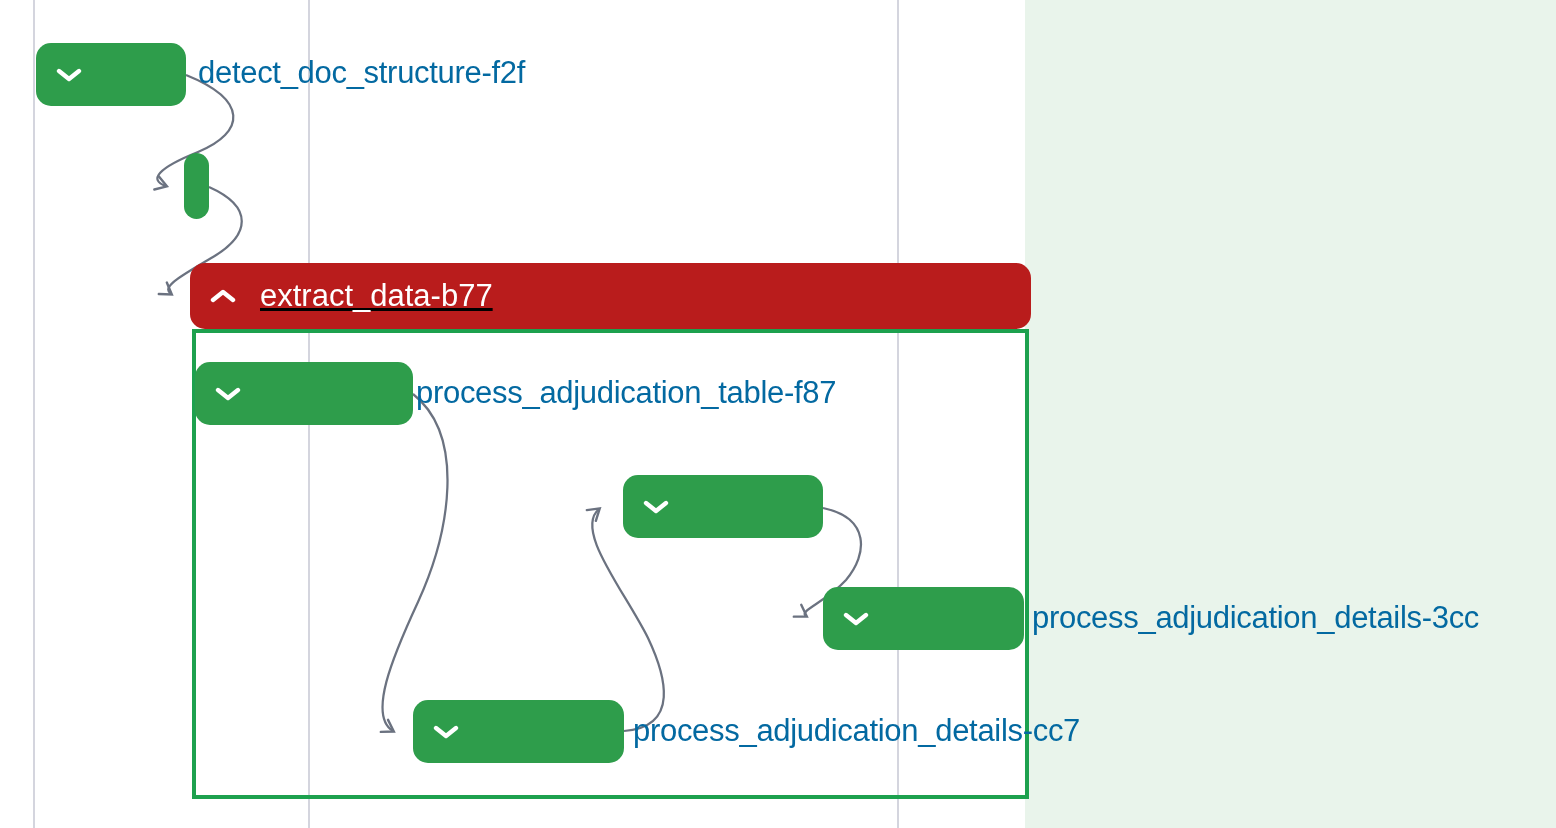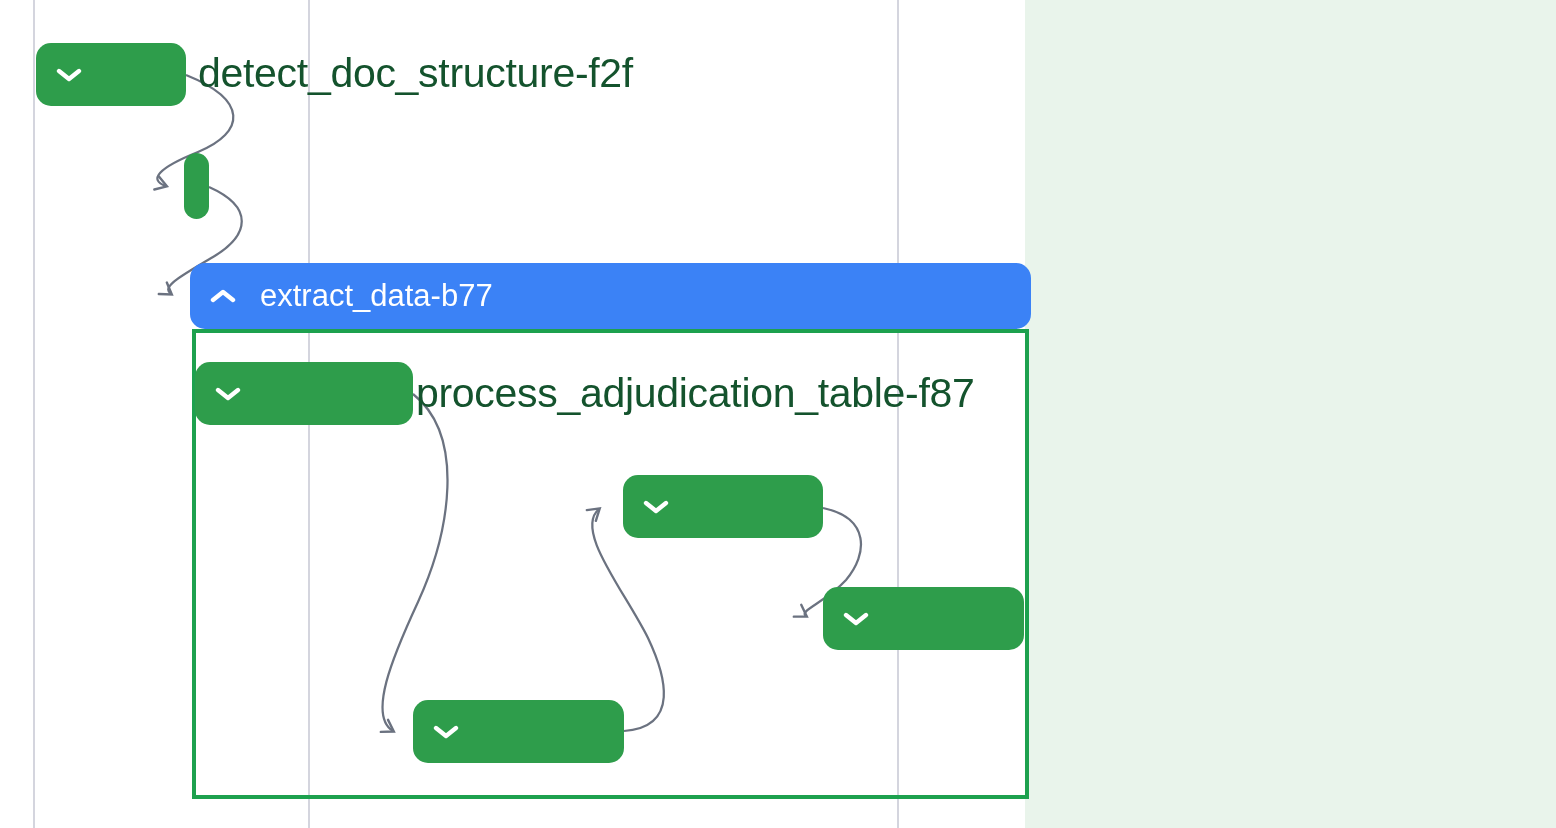--- a/index.html
+++ b/index.html
@@ -12,21 +12,21 @@
   }
   .gridline{position:absolute;top:0;bottom:0;width:2px;z-index:0;}
   .highlight-region{position:absolute;z-index:0;}
   .task-group{position:absolute;z-index:1;border-style:solid;background:transparent;box-sizing:border-box;}
   #edges{position:absolute;left:0;top:0;z-index:2;pointer-events:none;}
   .task-bar{position:absolute;z-index:3;display:flex;align-items:center;cursor:pointer;}
   .bar-icon{margin-left:20px;flex:0 0 auto;display:block;}
   .bar-label{color:#ffffff;font-size:31px;margin-left:24px;white-space:nowrap;}
   .task-label{
     position:absolute;z-index:4;
-    font-size:41px;color:#14532d;white-space:nowrap;
+    font-size:31px;color:#0369a1;white-space:nowrap;
     transform:translateY(-52%);
     letter-spacing:-0.3px;
   }
 </style>
 </head>
 <body>
 
 <div id="canvas">
     <div class="gridline" style="left: 1498px; background: rgb(212, 213, 222);"></div>
     <div class="gridline" style="left: 897px; background: rgb(212, 213, 222);"></div>
@@ -46,21 +46,21 @@
       <path d="M 624 731 C 680 727 666 676 648 638 C 624 590 574 530 599 509" fill="none" stroke="#6b7280" stroke-width="2.25" marker-end="url(#arrow)"></path>
       <path d="M 823 508 C 870 518 868 554 846 580 C 826 602 798 611 806 616" fill="none" stroke="#6b7280" stroke-width="2.25" marker-end="url(#arrow)"></path>
     </svg>
 <div class="task-bar" style="left: 36px; top: 43px; width: 150px; height: 63px; background: rgb(46, 157, 75); border-radius: 15px;">
       <svg width="26" height="16" viewBox="0 0 26 16" class="bar-icon">
         <polyline points="3,4 13,12 23,4" fill="none" stroke="#ffffff" stroke-width="4.4" stroke-linecap="round" stroke-linejoin="round"></polyline>
       </svg>
     </div>
     <div class="task-label" style="left: 198px; top: 74px;">detect_doc_structure-f2f</div>
     <div class="task-bar" style="left: 184px; top: 153px; width: 25px; height: 66px; background: rgb(46, 157, 75); border-radius: 12.5px;"></div>
-    <div class="task-bar" style="left: 190px; top: 263px; width: 841px; height: 66px; background: #3b82f6; border-radius: 15px;">
+    <div class="task-bar" style="left: 190px; top: 263px; width: 841px; height: 66px; background: #b91c1c; border-radius: 15px; text-decoration: underline;">
       <svg width="26" height="16" viewBox="0 0 26 16" class="bar-icon">
         <polyline points="3,12 13,4 23,12" fill="none" stroke="#ffffff" stroke-width="4.4" stroke-linecap="round" stroke-linejoin="round"></polyline>
       </svg>
       <span class="bar-label">extract_data-b77</span>
     </div>
     <div class="task-bar" style="left: 195px; top: 362px; width: 218px; height: 63px; background: rgb(46, 157, 75); border-radius: 15px;">
       <svg width="26" height="16" viewBox="0 0 26 16" class="bar-icon">
         <polyline points="3,4 13,12 23,4" fill="none" stroke="#ffffff" stroke-width="4.4" stroke-linecap="round" stroke-linejoin="round"></polyline>
       </svg>
     </div>
@@ -68,18 +68,20 @@
     <div class="task-bar" style="left: 623px; top: 475px; width: 200px; height: 63px; background: rgb(46, 157, 75); border-radius: 15px;">
       <svg width="26" height="16" viewBox="0 0 26 16" class="bar-icon">
         <polyline points="3,4 13,12 23,4" fill="none" stroke="#ffffff" stroke-width="4.4" stroke-linecap="round" stroke-linejoin="round"></polyline>
       </svg>
     </div>
     <div class="task-bar" style="left: 823px; top: 587px; width: 201px; height: 63px; background: rgb(46, 157, 75); border-radius: 15px;">
       <svg width="26" height="16" viewBox="0 0 26 16" class="bar-icon">
         <polyline points="3,4 13,12 23,4" fill="none" stroke="#ffffff" stroke-width="4.4" stroke-linecap="round" stroke-linejoin="round"></polyline>
       </svg>
     </div>
+    <div class="task-label" style="left: 1032px; top: 619px;">process_adjudication_details-3cc</div>
     <div class="task-bar" style="left: 413px; top: 700px; width: 211px; height: 63px; background: rgb(46, 157, 75); border-radius: 15px;">
       <svg width="26" height="16" viewBox="0 0 26 16" class="bar-icon">
         <polyline points="3,4 13,12 23,4" fill="none" stroke="#ffffff" stroke-width="4.4" stroke-linecap="round" stroke-linejoin="round"></polyline>
       </svg>
     </div>
+    <div class="task-label" style="left: 633px; top: 732px;">process_adjudication_details-cc7</div>
   </div>
 
 </body></html>

